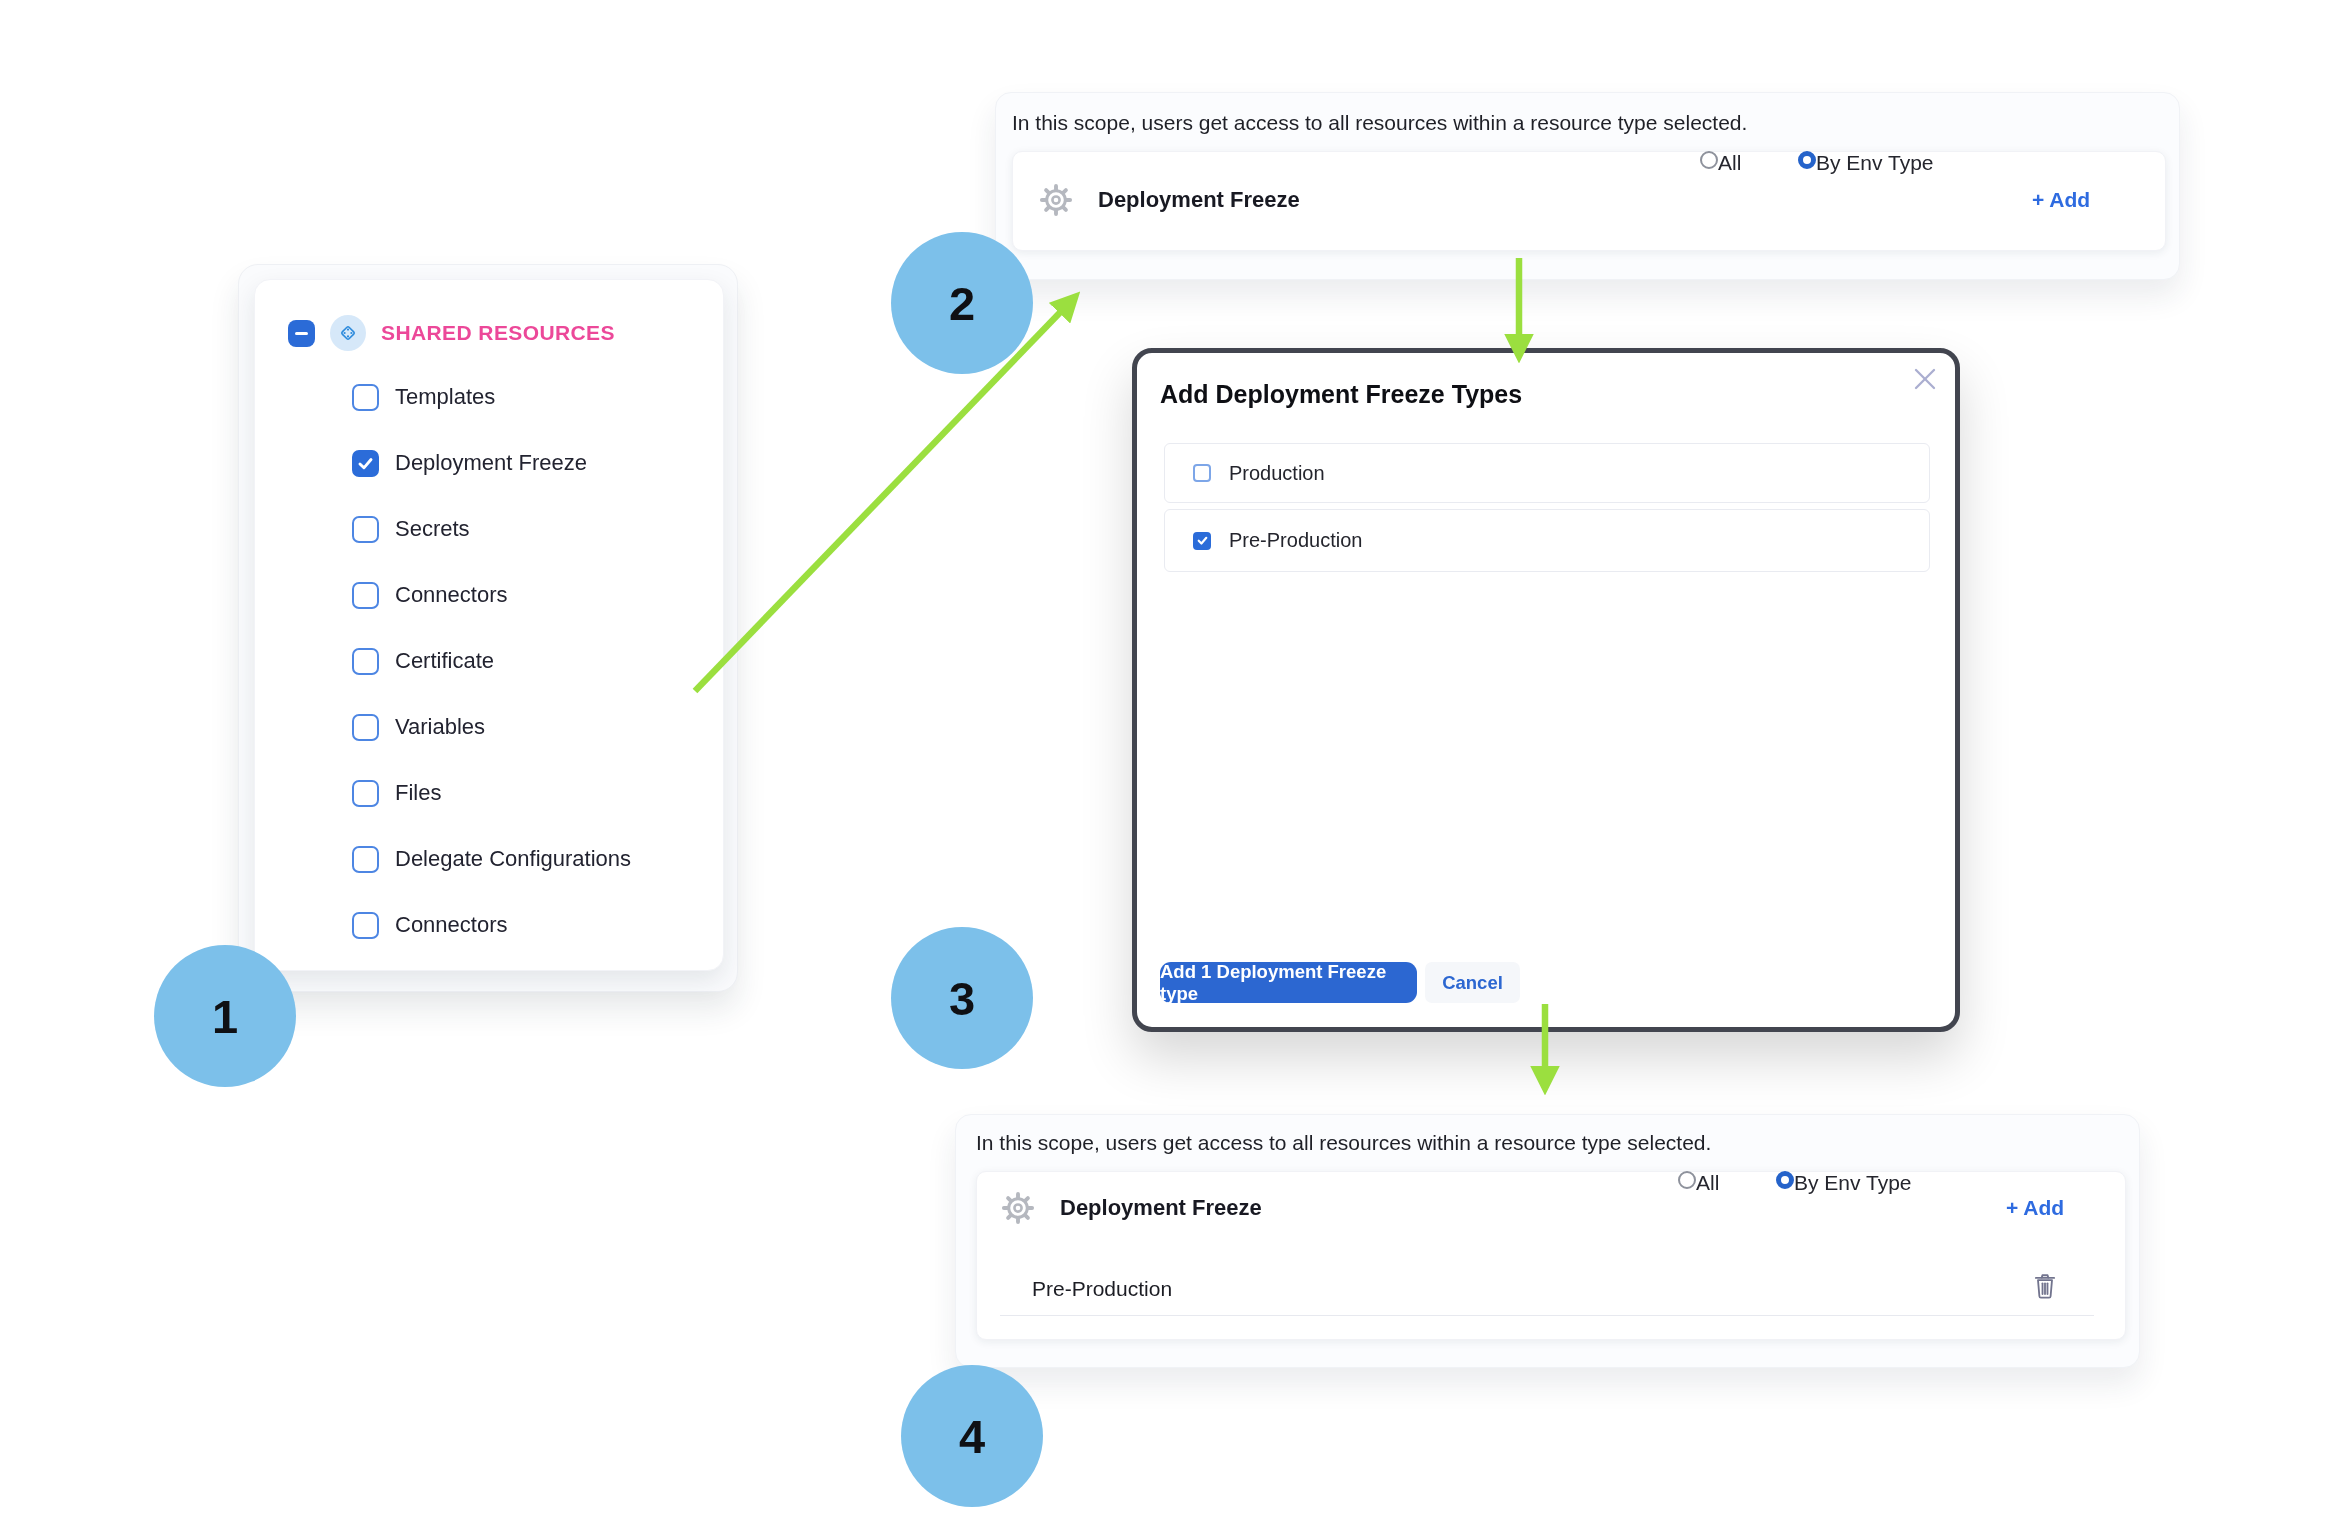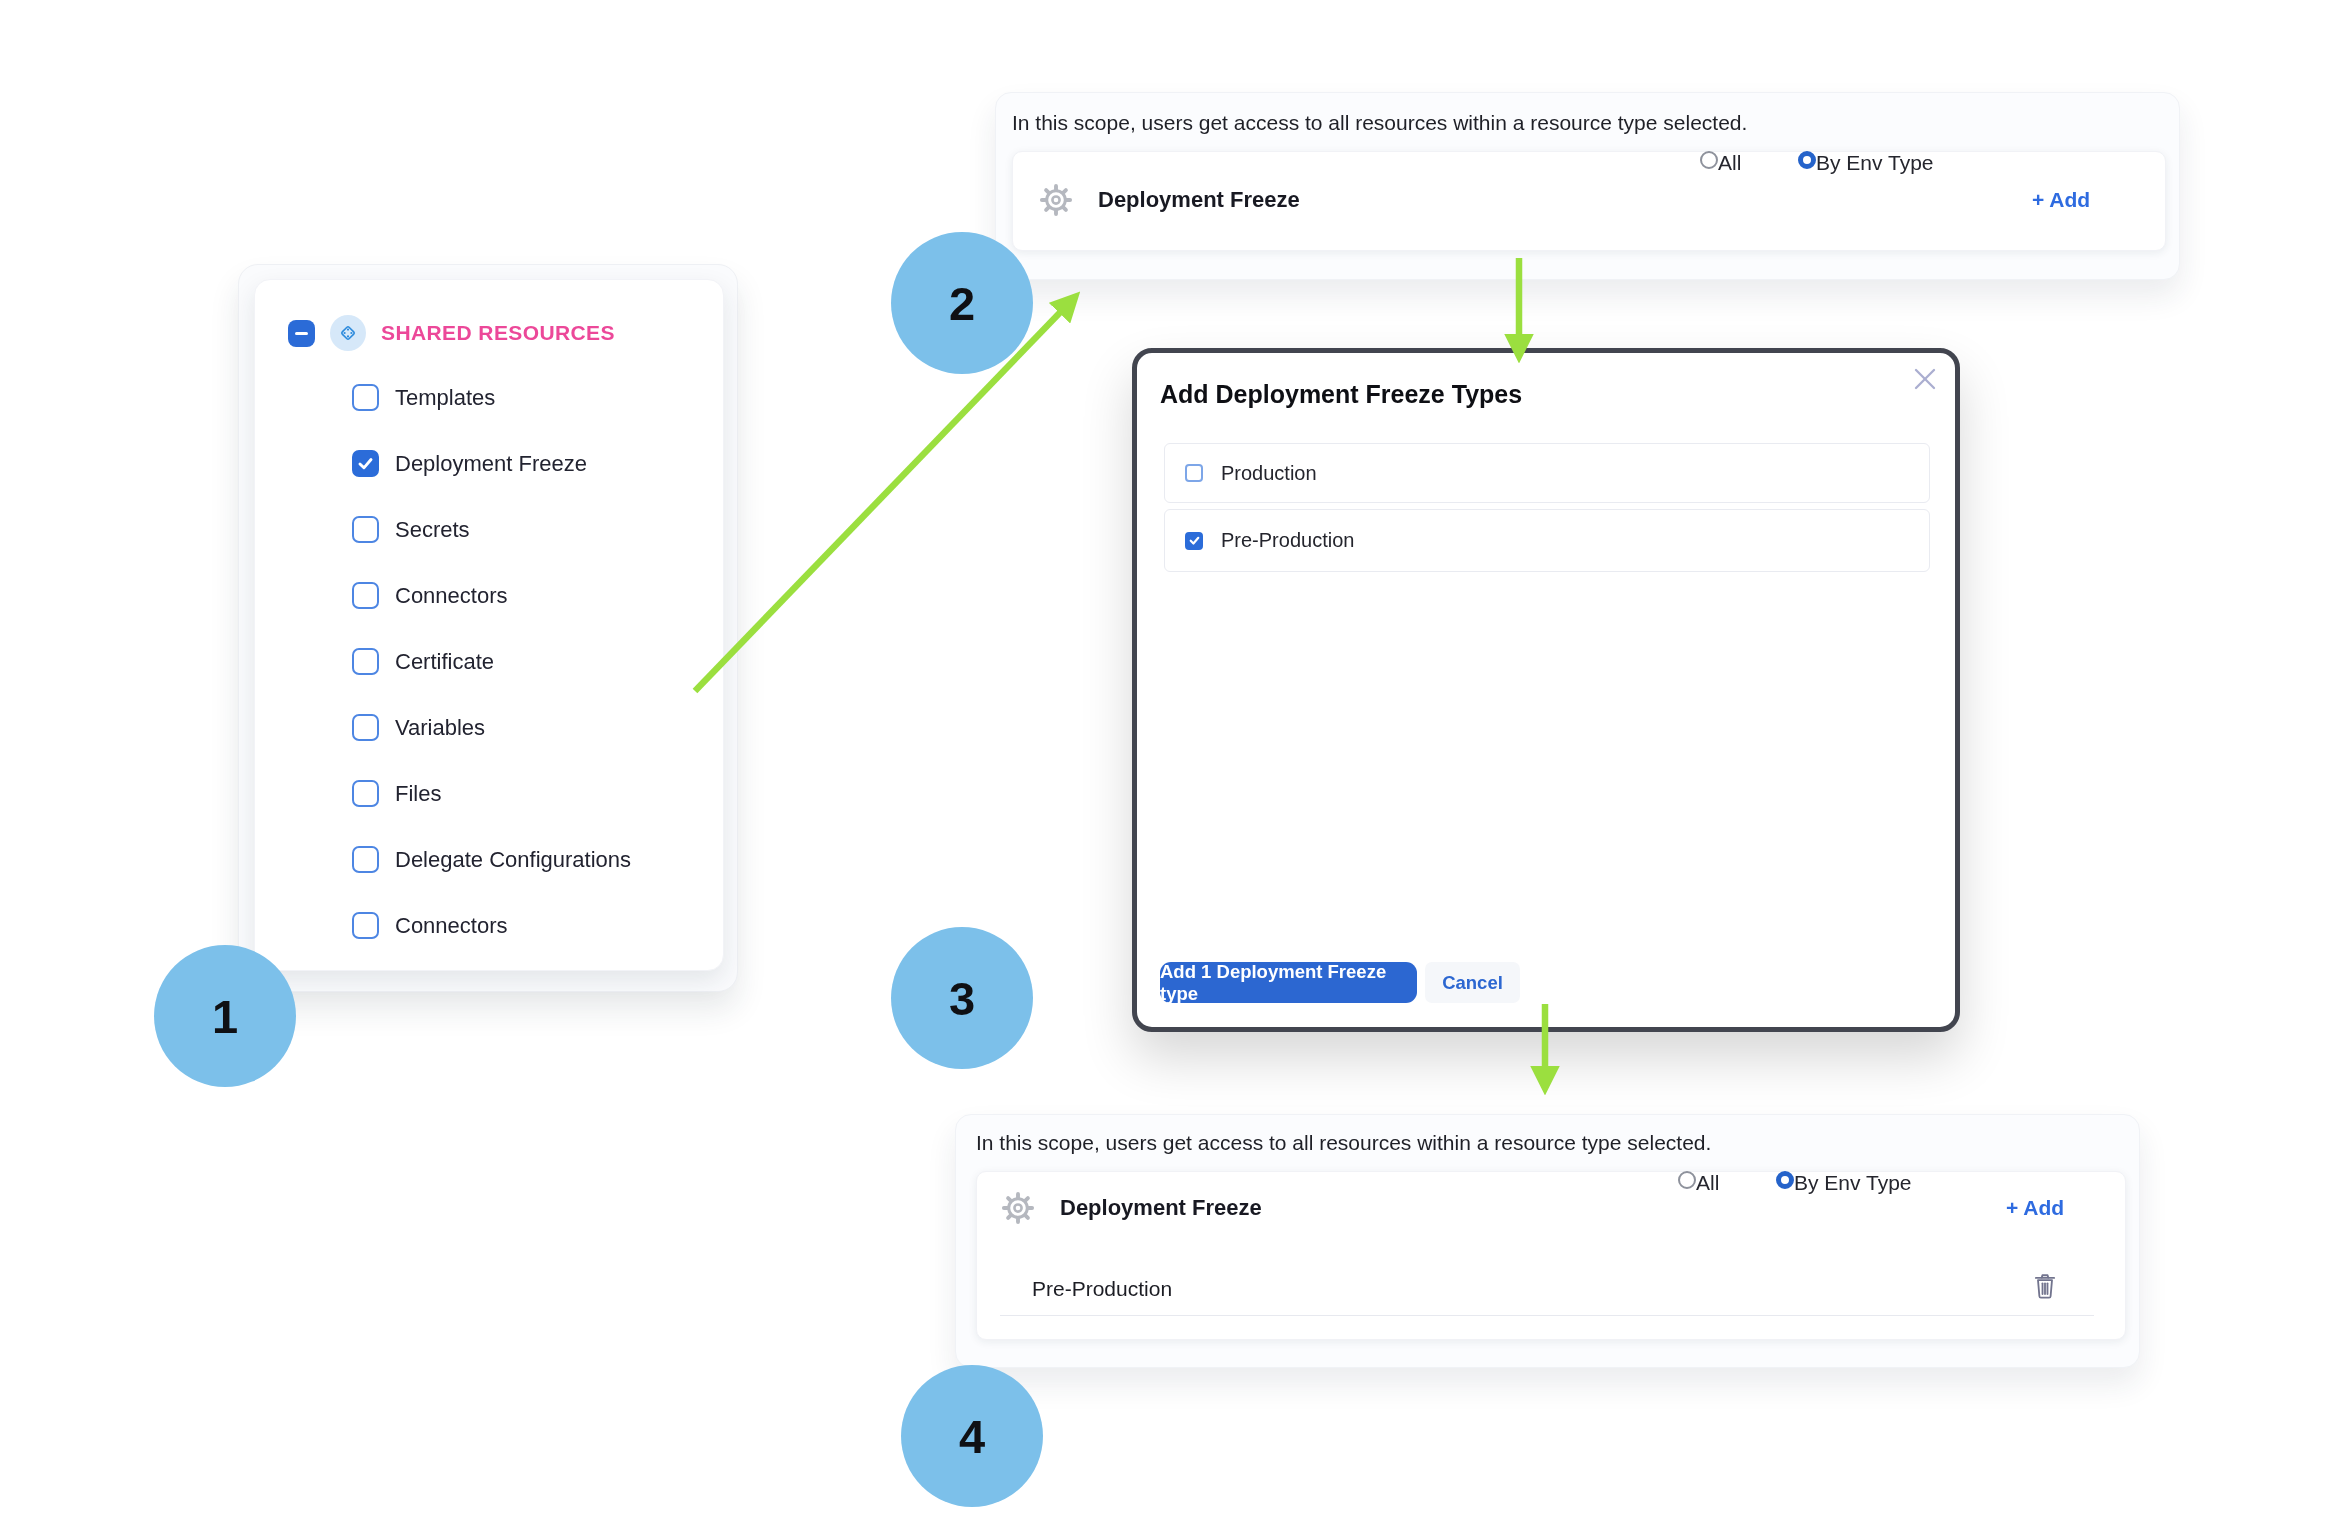--- a/index.html
+++ b/index.html
@@ -16,21 +16,21 @@
   .panel-inner{position:absolute;background:#ffffff;border:1px solid #f1f2f6;border-radius:10px;
                box-shadow:0 2px 8px rgba(31,45,61,.08);}
   .desc-text{position:absolute;font-size:21px;color:#1f2027;}
 
   
   .sr-header{position:absolute;display:flex;align-items:center;gap:15px;height:36px;}
   .minus-btn{width:27px;height:27px;border-radius:8px;background:#2b6bd7;display:flex;align-items:center;justify-content:center;}
   .minus-bar{width:13px;height:3px;border-radius:2px;background:#ffffff;}
   .res-circle{width:36px;height:36px;border-radius:50%;background:#d6e8f9;display:flex;align-items:center;justify-content:center;}
   .sr-title{font-size:21px;font-weight:600;color:#ec4899;letter-spacing:.4px;}
-  .sr-item{position:absolute;display:flex;align-items:center;gap:16px;height:27px;}
+  .sr-item{position:absolute;display:flex;align-items:flex-start;gap:16px;height:27px;}
   .cb{width:27px;height:27px;box-sizing:border-box;border:2px solid #4d86e3;border-radius:7px;background:#fff;
       display:flex;align-items:center;justify-content:center;}
   .cb svg{visibility:hidden;}
   .cb.checked{background:#2b6cd9;border-color:#2b6cd9;}
   .cb.checked svg{visibility:visible;}
   .cb-sm{width:18px;height:18px;box-sizing:border-box;border:2px solid #7da6e8;border-radius:4px;background:#fff;
          display:flex;align-items:center;justify-content:center;}
   .cb-sm svg{visibility:hidden;}
   .cb-sm.checked{background:#2b6cd9;border-color:#2b6cd9;}
   .cb-sm.checked svg{visibility:visible;}
@@ -45,21 +45,21 @@
   .radio-label{font-size:21px;color:#25262e;}
   .add-link{position:absolute;display:flex;align-items:center;font-size:21px;font-weight:700;color:#2e6be0;}
 
   
   .modal{position:absolute;left:1132px;top:348px;width:828px;height:684px;box-sizing:border-box;
          background:#ffffff;border:5px solid #42454f;border-radius:20px;
          box-shadow:0 26px 52px rgba(0,0,0,.16);}
   .modal-title{position:absolute;left:1160px;top:380px;font-size:25px;font-weight:700;color:#0e0f14;}
   .close-x{position:absolute;left:1910px;top:364px;width:30px;height:30px;}
   .type-row{position:absolute;left:1164px;width:766px;box-sizing:border-box;background:#fff;
-            border:1px solid #e9ebf1;border-radius:6px;display:flex;align-items:center;gap:18px;padding-left:20px;}
+            border:1px solid #e9ebf1;border-radius:6px;display:flex;align-items:center;gap:18px;padding-left:28px;}
   .type-label{font-size:20px;color:#24252d;}
   .btn-primary{position:absolute;left:1160px;top:962px;width:257px;height:41px;background:#2c67d1;border-radius:11px;
                display:flex;align-items:center;justify-content:center;color:#fff;font-size:18.5px;font-weight:700;}
   .btn-cancel{position:absolute;left:1425px;top:962px;width:95px;height:41px;background:#f5f7fa;border-radius:7px;
               display:flex;align-items:center;justify-content:center;color:#2c67d1;font-size:18.5px;font-weight:600;}
 
   
   .entry-label{position:absolute;font-size:21px;color:#1c1d24;}
   .divider{position:absolute;height:1px;background:#e7e9ef;}
 

